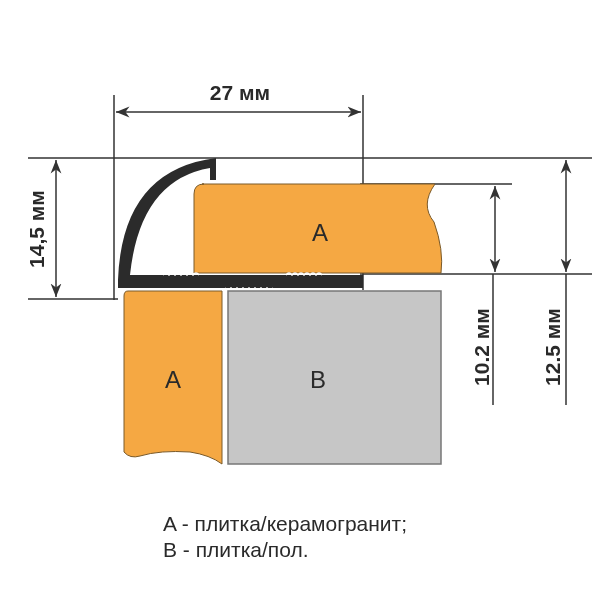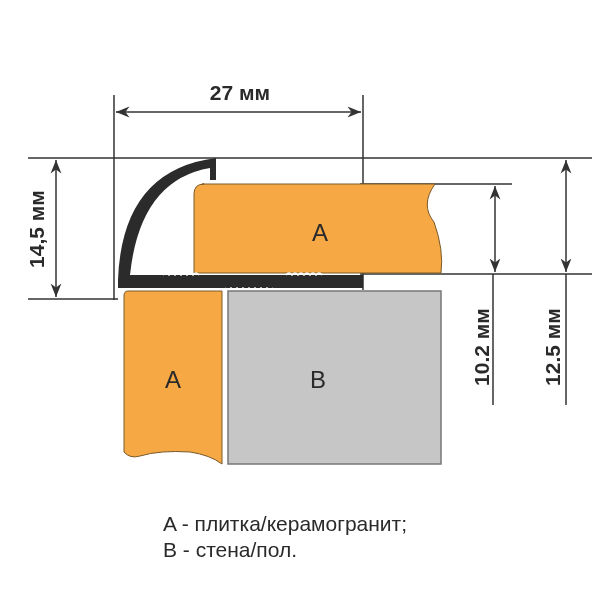--- a/index.html
+++ b/index.html
@@ -55,13 +55,13 @@
   <text class="lbl tag" x="173" y="388" text-anchor="middle">A</text>
   <text class="lbl tag" x="318" y="388" text-anchor="middle">B</text>
 
   <text class="lbl dim" x="240" y="100" text-anchor="middle">27 мм</text>
   <text class="lbl dim" x="0" y="0" text-anchor="middle" transform="translate(44,229) rotate(-90)">14,5 мм</text>
   <text class="lbl dim" x="0" y="0" text-anchor="middle" transform="translate(489,347) rotate(-90)">10.2 мм</text>
   <text class="lbl dim" x="0" y="0" text-anchor="middle" transform="translate(560,347) rotate(-90)">12.5 мм</text>
 </svg>
 
 <div class="legend" style="top:512px;">A - плитка/керамогранит;</div>
-<div class="legend" style="top:538px;">B - стена/пол.</div>
+<div class="legend" style="top:538px;">B - плитка/пол.</div>
 
 </body></html>

